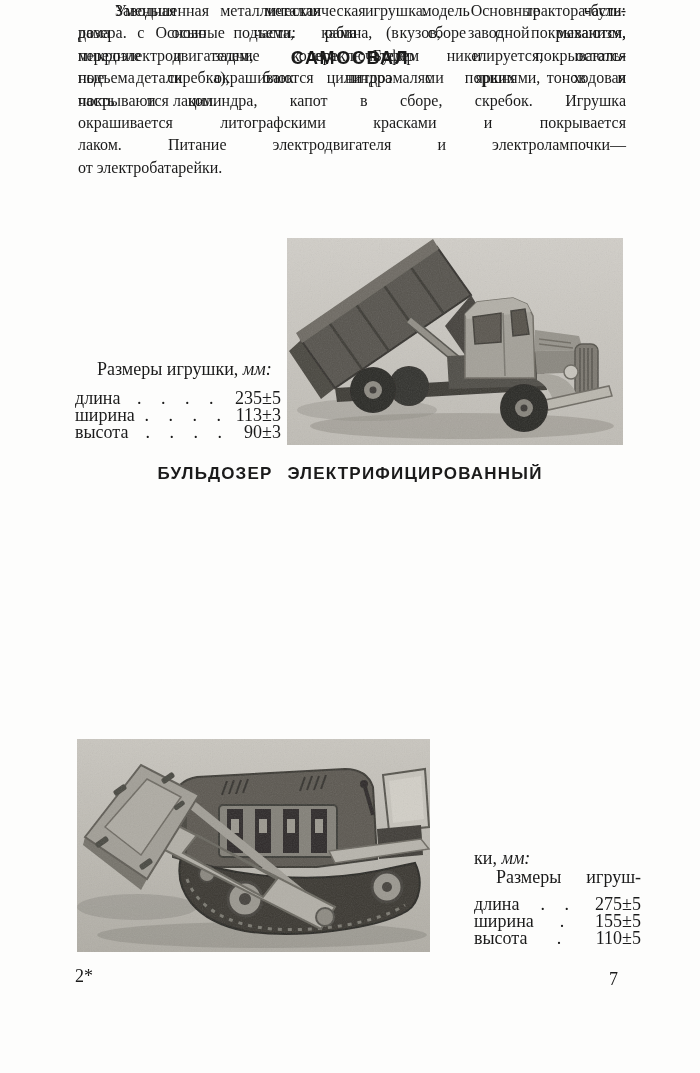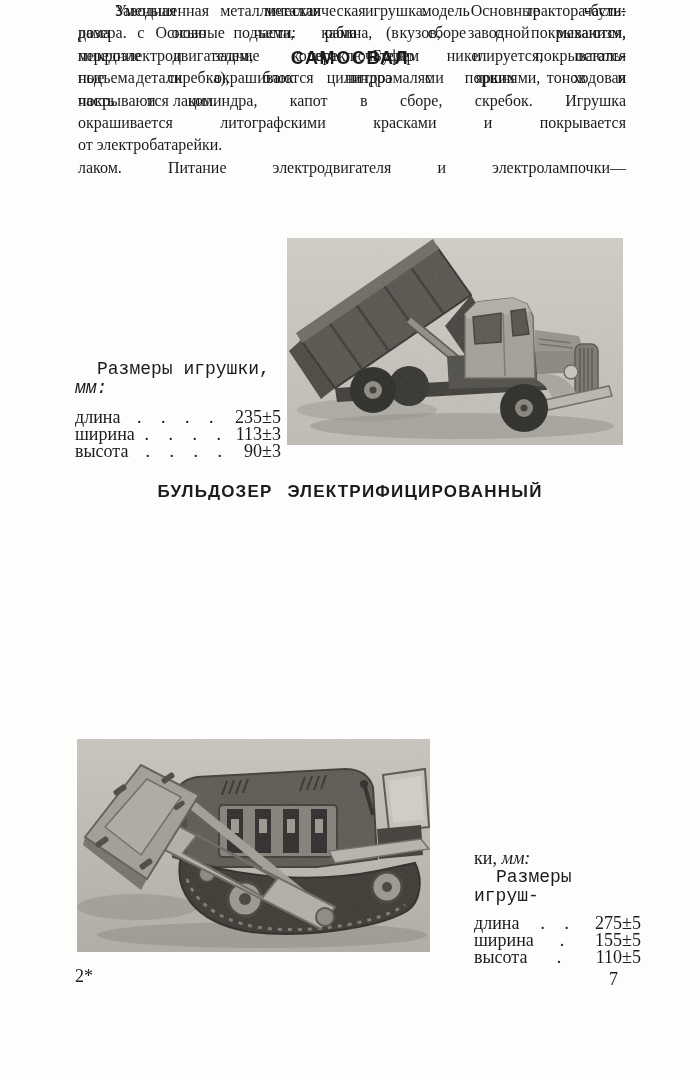--- a/index.html
+++ b/index.html
@@ -5,34 +5,34 @@
   html,body{margin:0;padding:0;background:#ffffff;}
   .page{
     position:relative;width:700px;height:1073px;background:#fdfdfc;
     font-family:"Liberation Serif", serif;color:#1b1b1b;overflow:hidden;
   }
   .heading{
     position:absolute;left:0;width:700px;text-align:center;
     font-family:"Liberation Sans", sans-serif;font-weight:bold;margin:0;
   }
   #h1{top:48px;font-size:18px;letter-spacing:1.6px;}
-  #h2{top:482px;font-size:17px;letter-spacing:1.2px;word-spacing:9px;}
+  #h2{top:464px;font-size:17px;letter-spacing:1.2px;word-spacing:9px;}
   .para{position:absolute;left:78px;width:548px;font-size:16px;line-height:22.4px;}
   .para .tline{text-align:justify;text-align-last:justify;}
   .para .tline.first{text-indent:37px;}
   .para .tline.last{text-align-last:left;}
   .photo{position:absolute;}
   #truck-photo{top:238px;left:287px;width:336px;height:207px;}
   #dozer-photo{top:739px;left:77px;width:353px;height:213px;}
   .photo svg{display:block;width:100%;height:100%;}
   .sizes{position:absolute;font-size:18px;}
   #truck-sizes{top:360px;left:75px;width:206px;}
   #dozer-sizes{top:849px;left:474px;width:167px;}
   .cap{line-height:19px;}
-  .cap-indent{text-indent:22px;font-family:Liberation Mono, monospace;}
+  .cap-indent{text-indent:22px;}
   .cap-just{text-align:justify;text-align-last:justify;}
   .sizes .rows{margin-top:11px;}
   #dozer-sizes .rows{margin-top:9px;}
   .row{display:flex;align-items:baseline;line-height:17px;}
   .row .lbl{white-space:nowrap;}
   .row .dots{flex:1;text-align:center;letter-spacing:5px;word-spacing:5px;overflow:hidden;}
   .row .val{text-align:right;white-space:nowrap;}
   .footer-sig{position:absolute;left:75px;top:966px;font-size:18px;}
   .footer-page{position:absolute;right:82px;top:969px;font-size:18px;}
 </style>
@@ -147,22 +147,22 @@
 
   <h2 id="h2" class="heading">БУЛЬДОЗЕР ЭЛЕКТРИФИЦИРОВАННЫЙ</h2>
 
   <div id="para2" class="para">
     <div class="tline first">Уменьшенная металлическая модель трактора-буль-</div>
     <div class="tline">дозера. Основные части: рама (в сборе с покрываются,</div>
     <div class="tline">микроэлектродвигателем, переключателем и покрываются</div>
     <div class="tline">подъема скребка), блок цилиндра с поршнями, ходовая</div>
     <div class="tline">часть и цилиндра, капот в сборе, скребок. Игрушка</div>
     <div class="tline">окрашивается литографскими красками и покрывается</div>
+    <div class="tline">лаком. Питание электродвигателя и электролампочки—</div>
     <div class="tline last">от электробатарейки.</div>
-    <div class="tline">лаком. Питание электродвигателя и электролампочки—</div>
   </div>
 
   <div id="dozer-photo" class="photo">
     <svg viewBox="0 0 353 213" xmlns="http://www.w3.org/2000/svg">
       <defs>
         <linearGradient id="bgB" x1="0" y1="0" x2="0" y2="1">
           <stop offset="0" stop-color="#c9c6bf"></stop>
             <stop offset="1" stop-color="#b0ada5"></stop>
         </linearGradient>
         <filter id="grainB" x="0" y="0" width="100%" height="100%">

